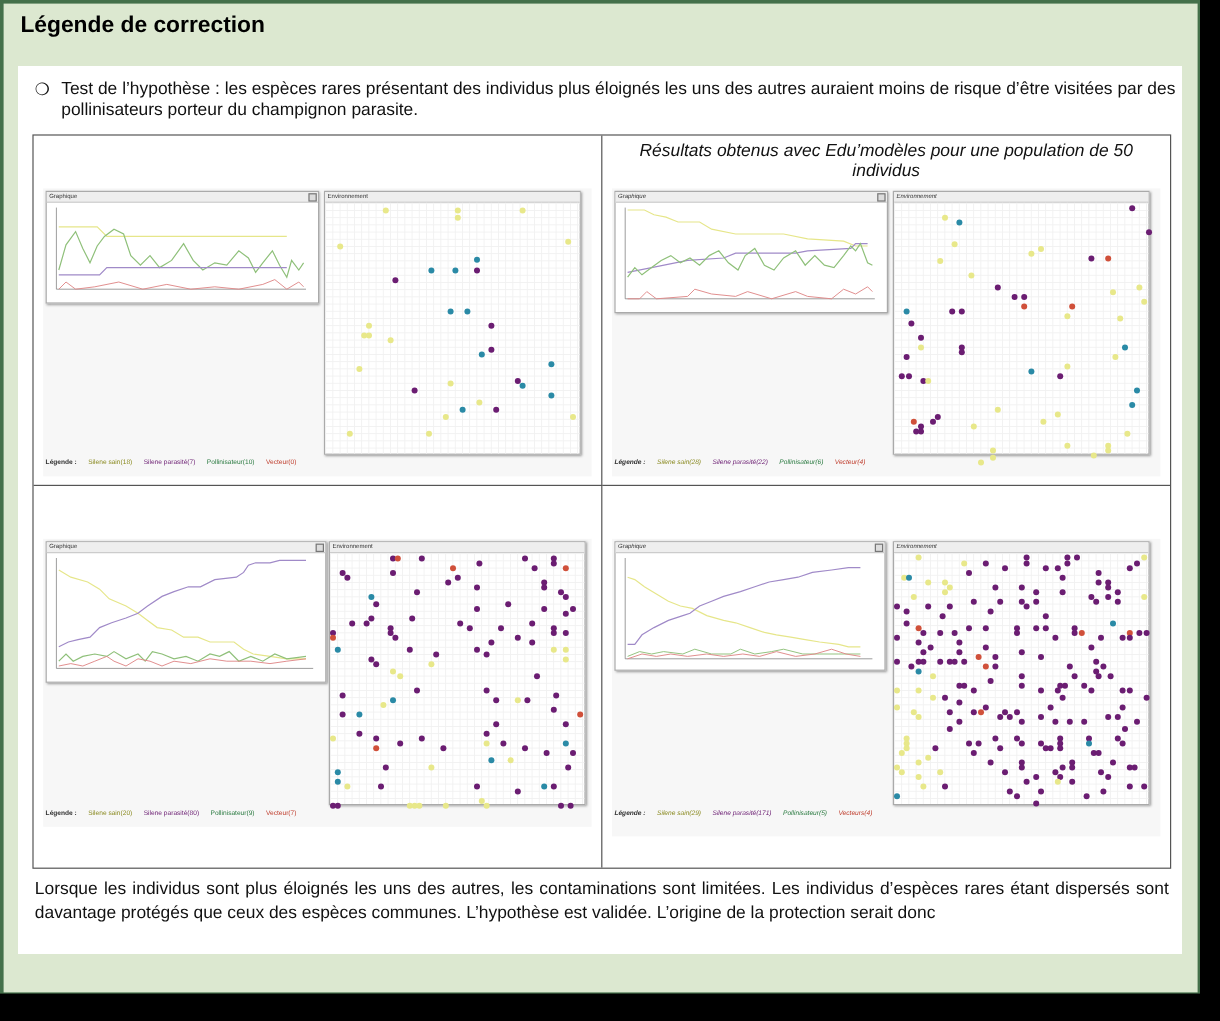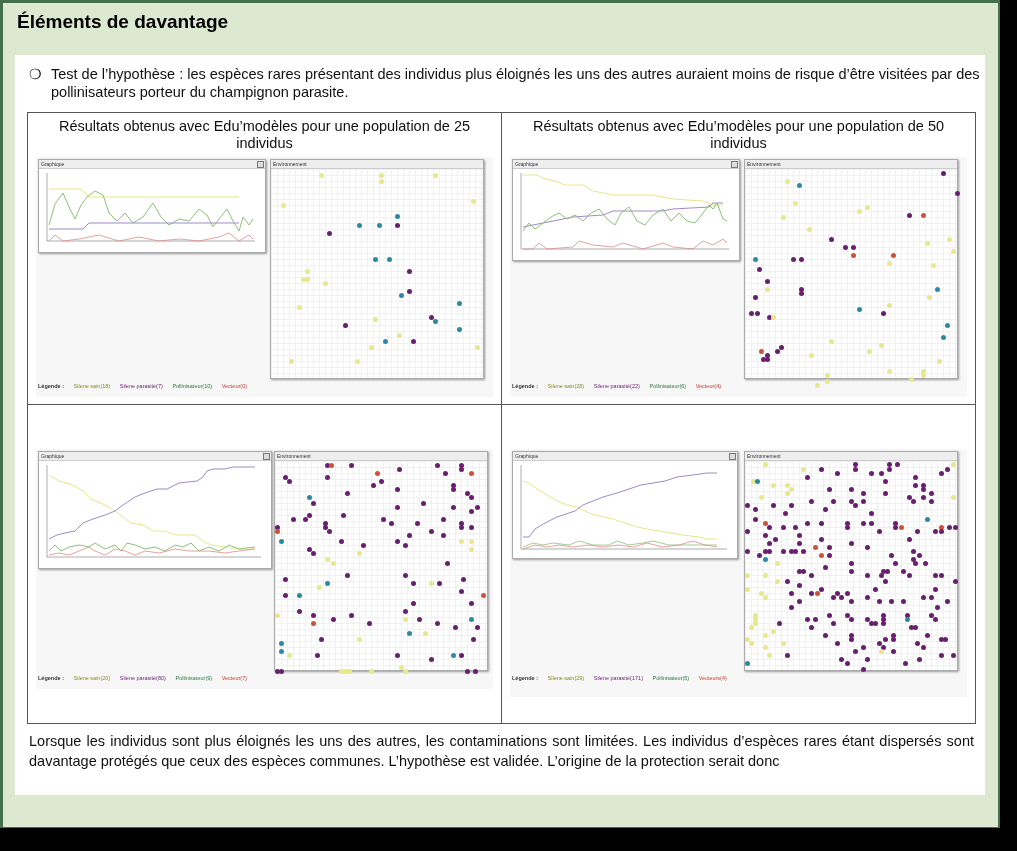--- a/index.html
+++ b/index.html
@@ -6,21 +6,21 @@
   body { width:1017px; height:851px; position:relative; background:#000; overflow:hidden; font-family:"Liberation Sans", sans-serif; }
   .outer { position:absolute; left:0; top:0; width:1000px; height:828px; background:#44704a; }
   .frame { position:absolute; left:3px; top:3px; width:995px; height:824px; background:#dce8d0; }
   .title { position:absolute; left:14px; top:8px; font-size:19px; font-weight:bold; color:#000; }
   .page { position:absolute; left:15px; top:55px; width:970px; height:740px; background:#fff; }
   .intro { position:absolute; left:14px; top:10px; width:955px; font-size:14.5px; line-height:18px; color:#111; }
   .bullet { position:absolute; left:0; top:0; font-size:14px; }
   .intro-text { margin-left:22px; }
   .grid { position:absolute; left:12px; top:57px; width:947px; height:610px; border:1px solid #555; display:grid; grid-template-columns:474px 473px; grid-template-rows:292px 318px; }
   .cell { position:relative; border-right:1px solid #555; border-bottom:1px solid #555; box-sizing:border-box; overflow:hidden; }
-  .cell:nth-child(2n) { border-right:none; }
+  .cell:nth-child(2n) { border-right:none;font-style:italic; }
   .cell:nth-child(n+3) { border-bottom:none; }
   .cell-title { text-align:center; font-size:14.5px; line-height:17px; color:#111; margin-top:5px; padding:0 6px; }
   .shot { position:absolute; left:8px; right:8px; background:#f7f7f7; }
   .graph-win { position:absolute; left:2px; background:#fff; border:1px solid #aaa; box-shadow:1px 1px 2px #999; }
   .win-title { height:8px; background:#eee; border-bottom:1px solid #ccc; font-size:5px; color:#333; padding-left:2px; line-height:8px; position:relative; }
   .win-close { position:absolute; right:1px; top:1px; width:5px; height:5px; border:1px solid #777; background:#ddd; }
   .env-win { position:absolute; background:#fff; border:1px solid #aaa; box-shadow:1px 1px 2px #999; }
   .env-grid { position:absolute; left:0; right:0; top:9px; bottom:0;
      background-image:linear-gradient(#f1f1f1 1px, transparent 1px), linear-gradient(90deg,#f1f1f1 1px, transparent 1px);
      background-size:6px 6px; }
@@ -29,33 +29,32 @@
   .lg-label { font-weight:bold; }
   .dot { position:absolute; width:5px; height:5px; border-radius:50%; }
   svg { position:absolute; left:0; top:9px; }
   .conclusion { position:absolute; left:14px; top:676px; width:945px; font-size:14.5px; line-height:20px; color:#111; text-align:justify; }
 </style>
 </head>
 <body>
 
 <div class="outer"></div>
 <div class="frame">
-  <div class="title">Éléments de davantage</div>
+  <div class="title">Légende de correction</div>
 </div>
 
 <div class="page">
   <div class="intro">
     <span class="bullet">❍</span>
     <div class="intro-text">Test de l’hypothèse : les espèces rares présentant des individus plus éloignés les uns des autres auraient moins de risque d’être visitées par des pollinisateurs porteur du champignon parasite.</div>
   </div>
 
   <div class="grid">
 
     <div class="cell">
-      <div class="cell-title">Résultats obtenus avec Edu’modèles pour une population de 25 individus</div>
       <div class="shot" style="top:44px;height:240px;">
         <div class="graph-win" style="top:2px;width:226px;height:92px;">
           <div class="win-title"><span>Graphique</span><span class="win-close"></span></div>
           <svg width="226" height="82">
             <line x1="8" y1="4" x2="8" y2="72" stroke="#777" stroke-width="0.6"></line>
             <line x1="8" y1="72" x2="216" y2="72" stroke="#777" stroke-width="0.6"></line>
             <polyline fill="none" stroke="#e6e68a" stroke-width="1" points="10,20 42,20 50,28 200,28"></polyline>
             <polyline fill="none" stroke="#8fc07a" stroke-width="1" points="10,56 16,35 24,24 30,38 36,50 42,36 48,28 56,22 64,26 70,44 78,52 86,44 94,54 104,48 114,34 122,48 130,56 140,50 150,52 160,40 168,46 174,58 180,50 188,40 194,52 200,62 204,48 210,56 214,50"></polyline>
             <polyline fill="none" stroke="#a08ac8" stroke-width="1" points="10,60 44,60 50,54 200,54"></polyline>
             <polyline fill="none" stroke="#e08a8a" stroke-width="0.8" points="10,72 16,66 24,72 40,70 60,66 80,72 100,68 120,72 140,70 160,72 180,68 190,64 200,72 210,66 214,70"></polyline>

